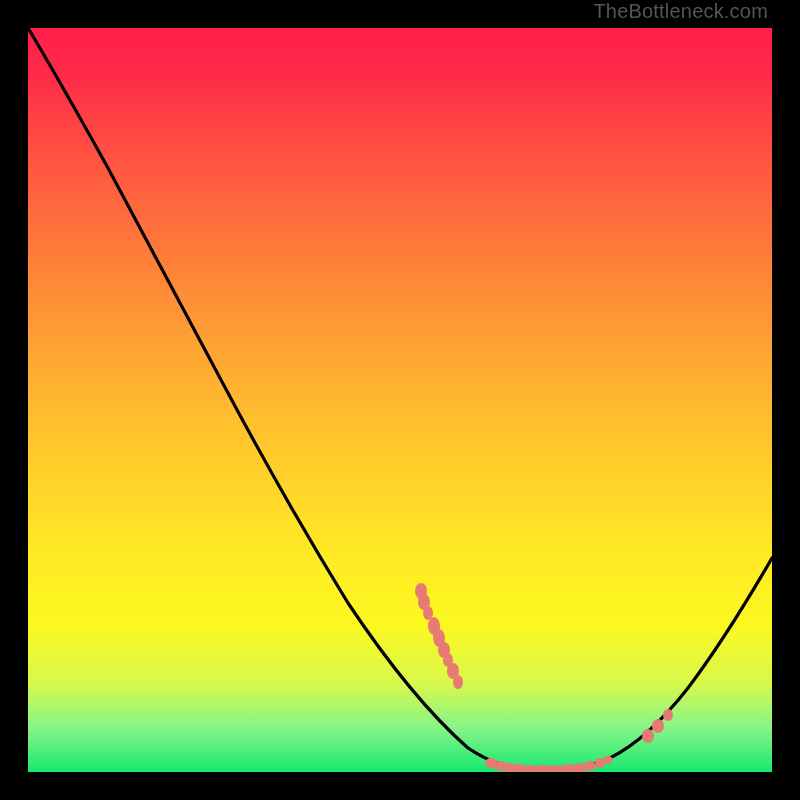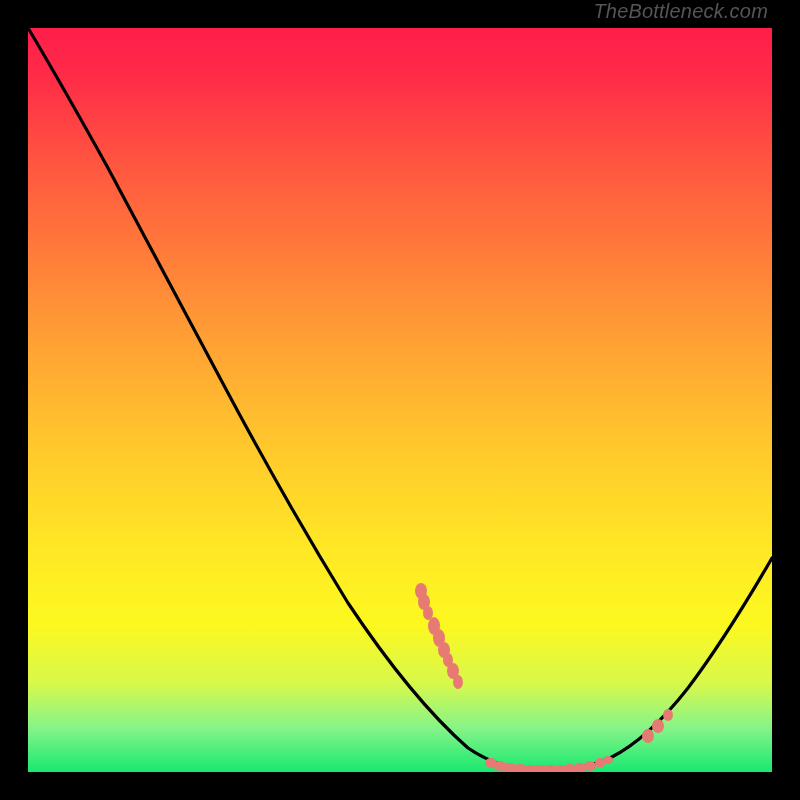--- a/index.html
+++ b/index.html
@@ -39,21 +39,20 @@
   }
   .watermark {
     position: absolute;
     top: 0px;
     right: 32px;
     color: #555;
     font-size: 20px;
     font-weight: 400;
     letter-spacing: 0.2px;
     z-index: 10;
-    font-style: italic;
   }
   svg.curve {
     position: absolute;
     left: 0; top: 0;
     width: 744px;
     height: 744px;
   }
 </style>
 </head>
 <body>

